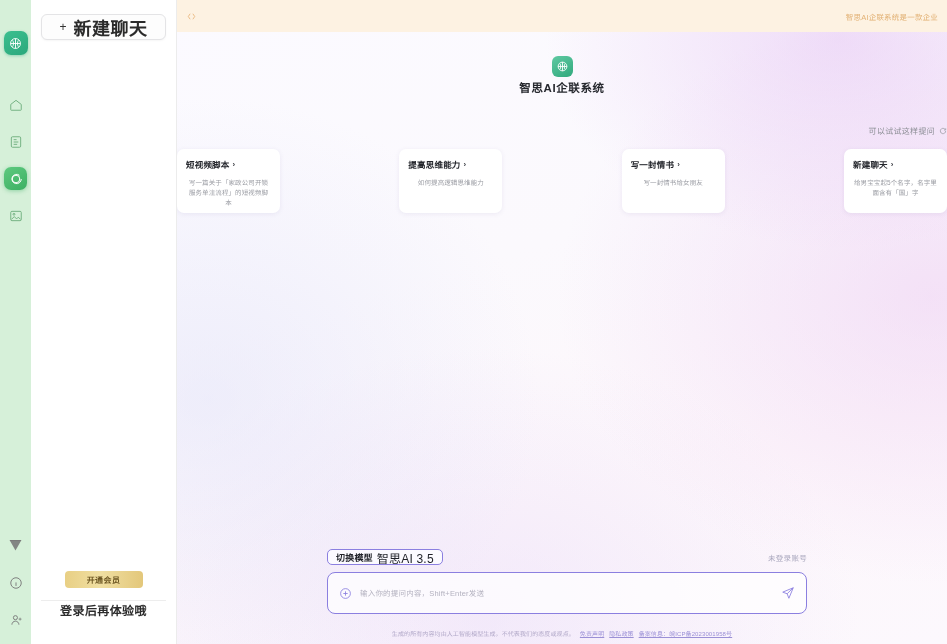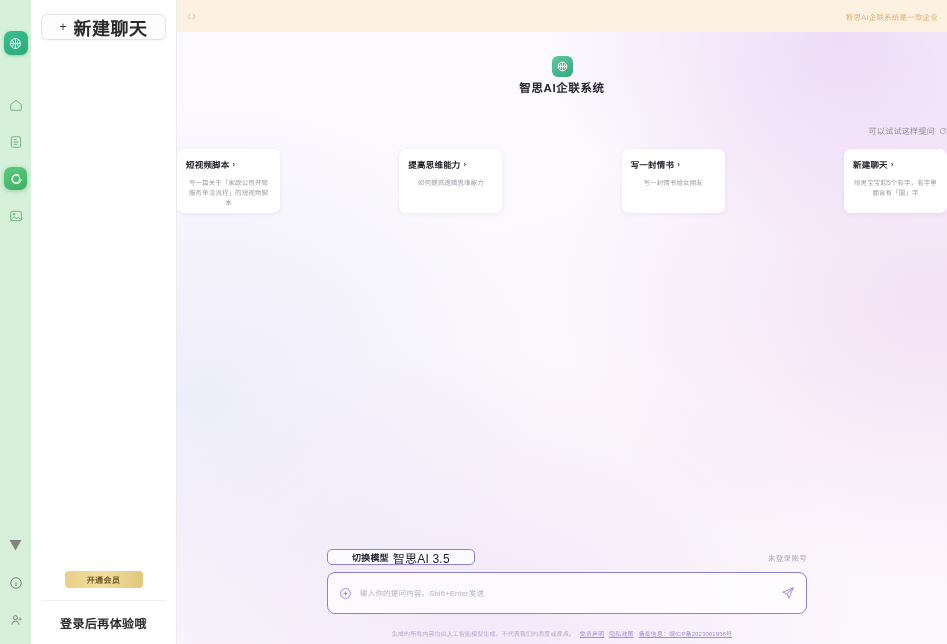--- a/index.html
+++ b/index.html
@@ -85,21 +85,21 @@
     width: 78px; height: 17px;
     border-radius: 4px;
     background: linear-gradient(92deg,#e8cf84,#f0dfa2 45%,#e3c77a);
     display: flex; align-items: center; justify-content: center;
     cursor: pointer;
   }
   .vip-btn span { font-size: 8px; color: #6a5420; font-weight: 700; letter-spacing: .4px; }
   .side-divider { height: 1px; background: #ededed; margin: 0 10px; }
   .login-tip {
     height: 43px;
-    display: flex; align-items: center; justify-content: center;
+    display: flex; align-items: flex-start; justify-content: center;
   }
   .login-tip span { font-size: 12px; font-weight: 700; color: #2b2b2b; letter-spacing: .4px; }
 
   
   .main {
     flex: 1; height: 644px;
     position: relative;
     background:
       radial-gradient(420px 300px at 86% 6%, rgba(229,196,243,.55), rgba(229,196,243,0) 70%),
       radial-gradient(520px 400px at 98% 46%, rgba(233,197,240,.45), rgba(233,197,240,0) 72%),
@@ -181,21 +181,21 @@
   }
   .composer-top {
     display: flex; align-items: center;
     margin-bottom: 7px;
   }
   .model-pill {
     border: 1px solid #8b7fe0;
     border-radius: 5px;
     background: #fbfaff;
     height: 16px;
-    padding: 0 24px;
+    padding: 0 8px;
     display: inline-flex; align-items: center; gap: 4px;
     cursor: pointer;
   }
   .model-pill .lbl { font-size: 9px; font-weight: 700; color: #1f2128; letter-spacing: .2px; }
   .model-pill .val { font-size: 12px; color: #1f2128; letter-spacing: .2px; }
   .account-state {
     margin-left: auto;
     font-size: 7.5px; color: #a9a7bd; letter-spacing: .3px;
   }
   .input-box {

